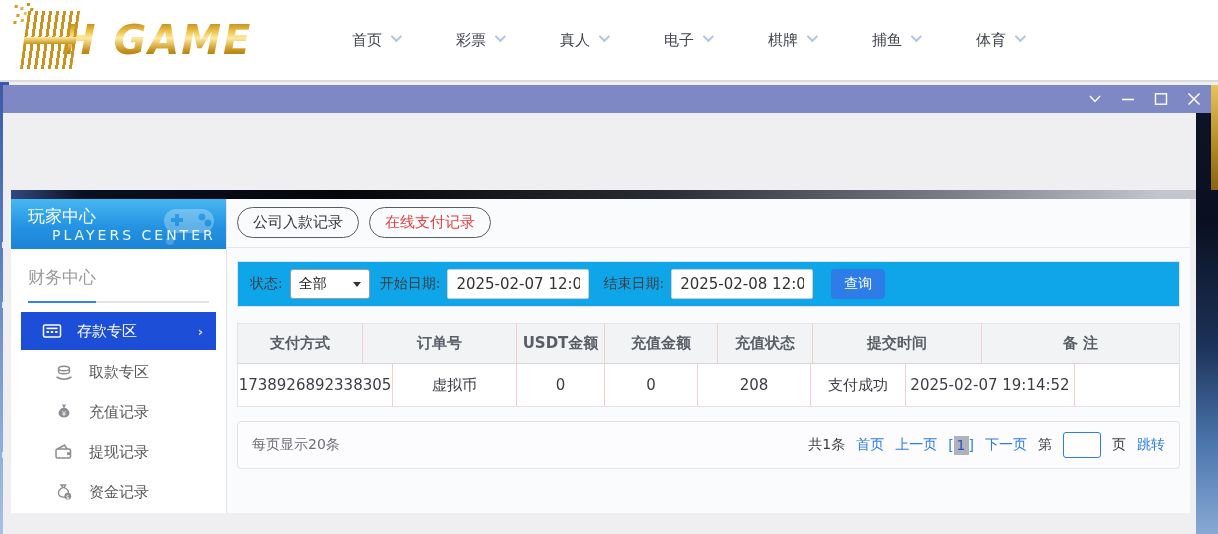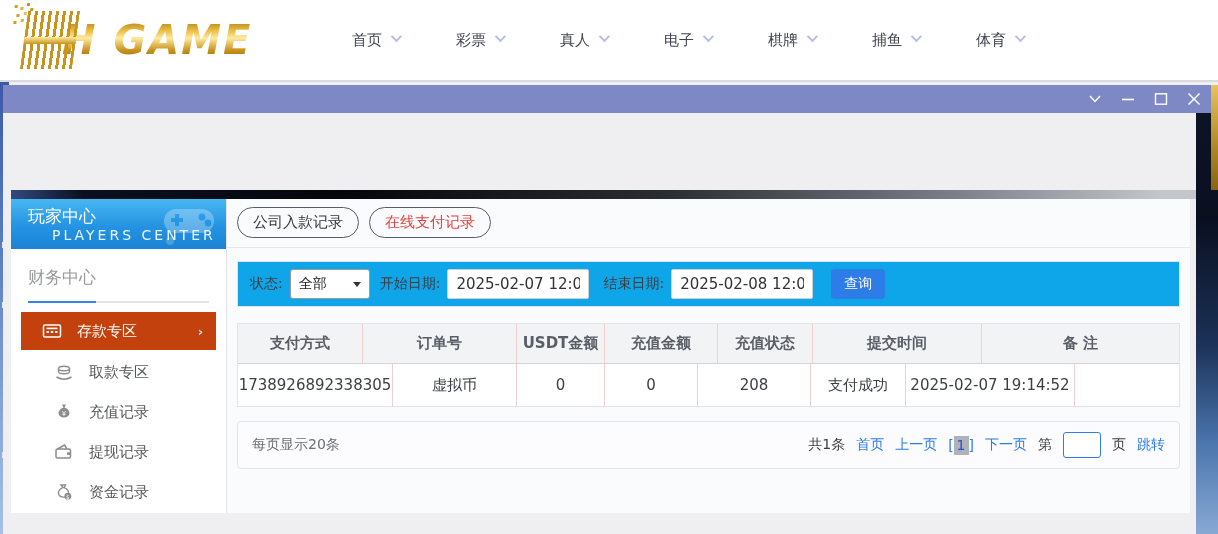--- a/index.html
+++ b/index.html
@@ -50,21 +50,21 @@
     padding:7px 0 0 17px; overflow:hidden; }
   .side-title { font-size:17px; color:#ffffff; line-height:21px; }
   .side-sub { font-size:14px; color:#eaf6ff; letter-spacing:3px;padding-left:24px; }
   .gamepad { position:absolute; right:6px; top:6px; opacity:.28; }
   .side-section { margin:17px 16px 0 17px; font-size:17px; color:#98999c; }
   .side-divider { position:relative; margin:12px 17px 0 17px; height:2px; background:#e4e4e6; }
   .side-divider::before { content:""; position:absolute; left:0; top:0; width:68px; height:2px; background:#2e86e8; }
   .menu { margin-top:9px; }
   .menu-item { height:40px; display:flex; align-items:center; padding-left:43px; font-size:15px; color:#55565a; cursor:pointer; }
   .menu-item .mi { width:20px; height:18px; margin-right:15px; flex:none; }
-  .menu-item.active { height:38px; margin:0 10px 2px 10px; padding-left:21px; background:#c2410c; color:#ffffff; position:relative; }
+  .menu-item.active { height:38px; margin:0 10px 2px 10px; padding-left:21px; background:#1d4ed8; color:#ffffff; position:relative; }
   .menu-item.active .arrow { position:absolute; right:13px; color:#cfe4ff; font-size:13px; font-weight:bold; }
 
   
   .content { flex:1; background:#fafbfc; border-left:1px solid #e4e4e8; position:relative; }
   .tabs-row { height:49px; padding:8px 0 0 10px; border-bottom:1px solid #e6e6ea; display:flex; gap:10px; }
   .pill { height:31px; padding:2px 15px; border:1px solid #595d63; border-radius:16px; background:transparent;
     font-size:15px; color:#33363c; display:flex; align-items:center; cursor:pointer; font-family:inherit; }
   .pill.active { color:#e64040; }
   .filter-box { margin:13px 10px 0 10px; height:46px; border:1px solid #e2e3e7; background:#0ea5e9;
     display:flex; align-items:center; padding-left:12px; font-size:14px; color:#3c3e44; }

